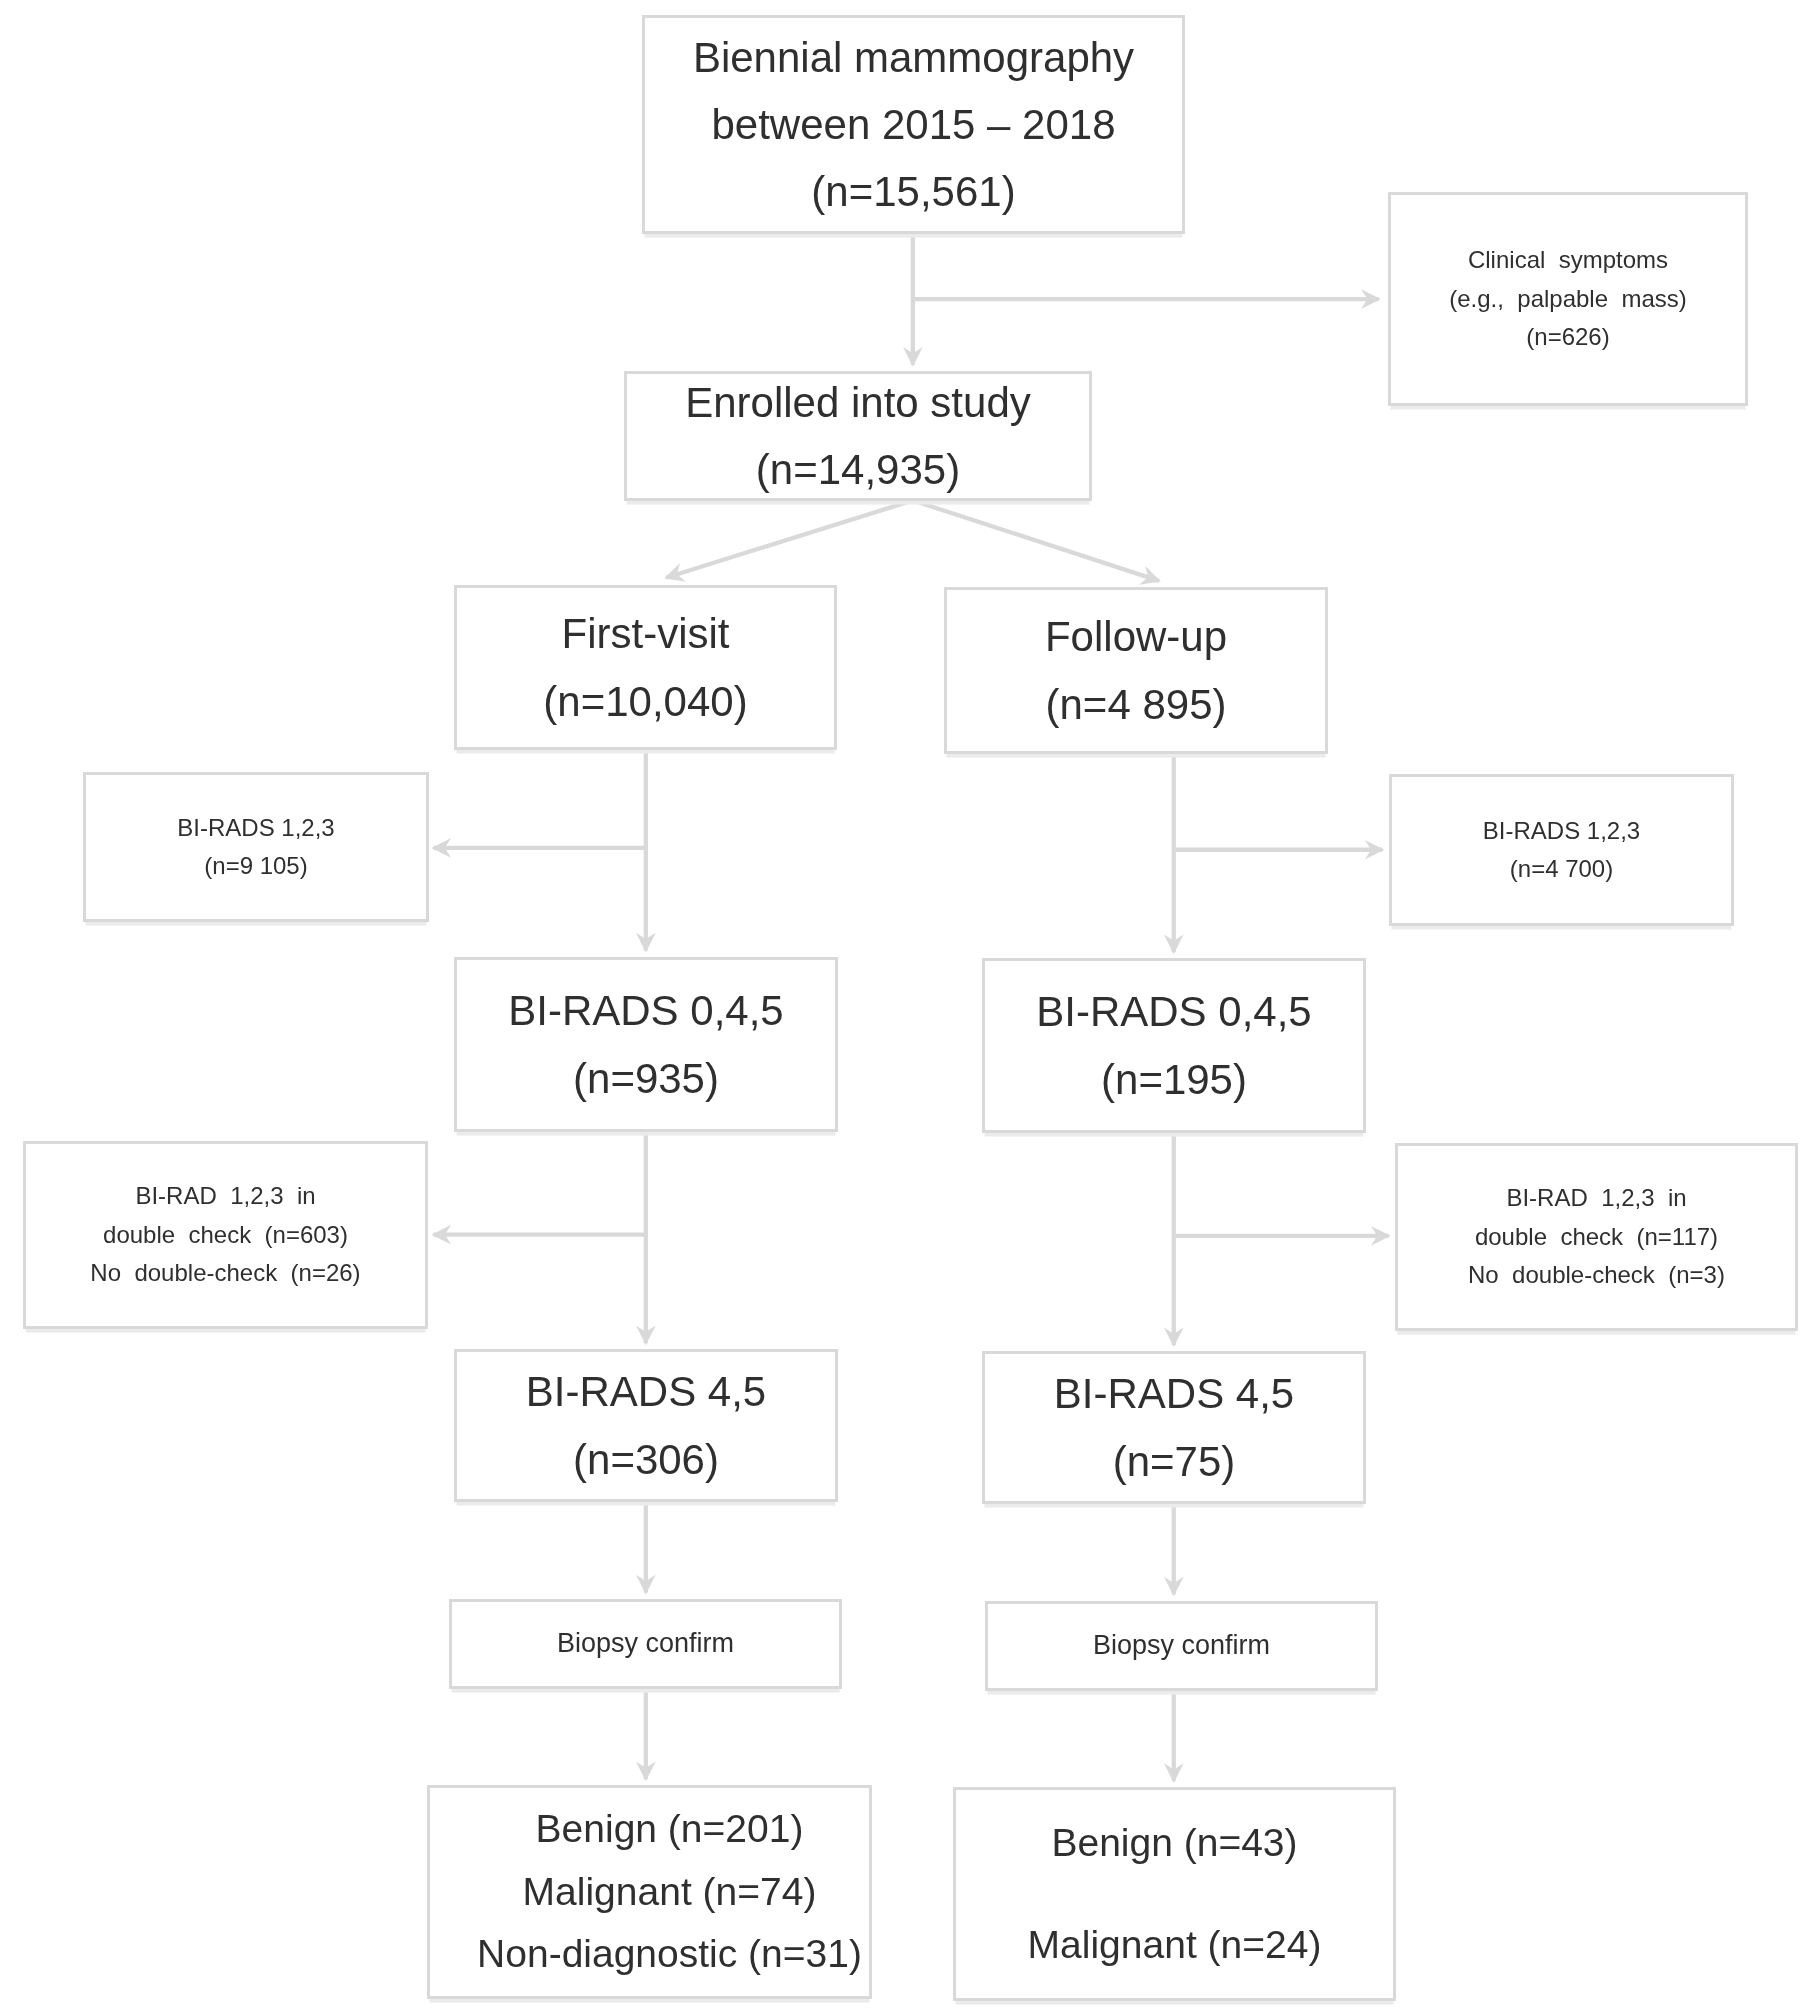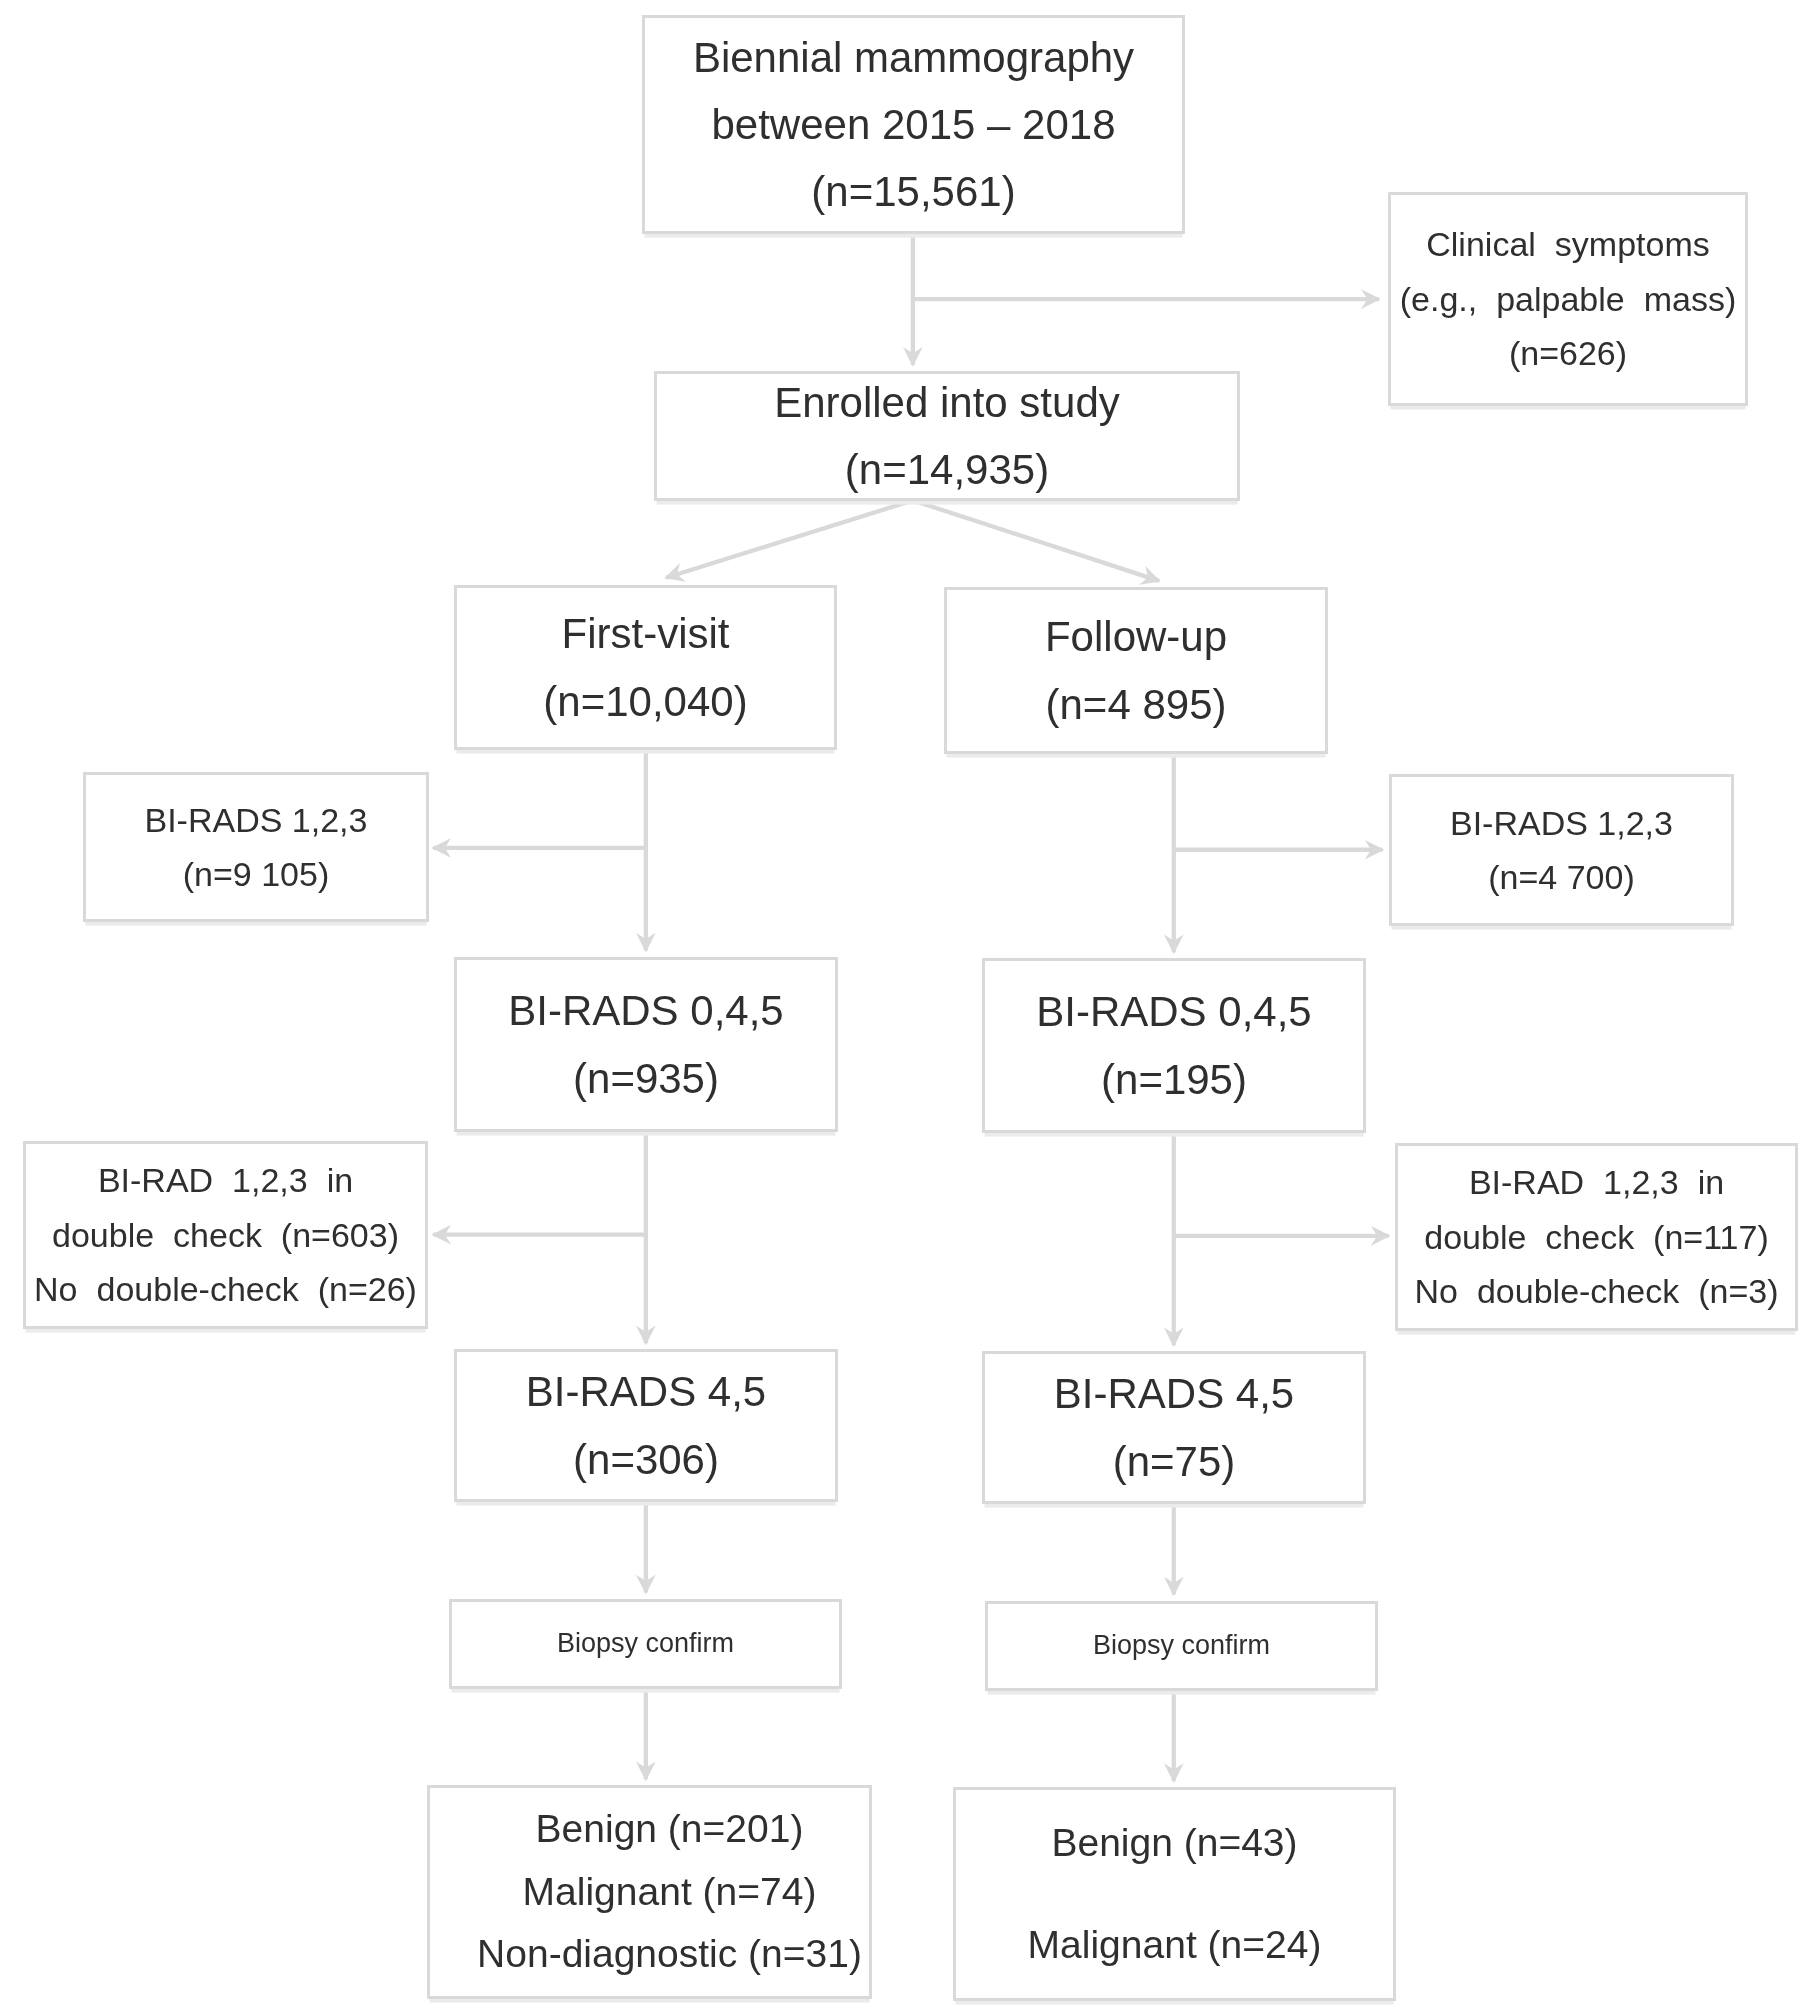--- a/index.html
+++ b/index.html
@@ -18,21 +18,21 @@
   .connector{stroke:var(--line);stroke-width:7;fill:none;marker-end:url(#arr);}
   .arrowhead{fill:var(--line);}
   .node{
     position:absolute;box-sizing:border-box;
     background:#fff;border:3.7px solid var(--line);
     box-shadow:0 6.1px 0 -2.5px #ebebeb;
     display:flex;flex-direction:column;justify-content:center;align-items:center;
     text-align:center;
   }
   .fs-main{font-size:42px;line-height:1.6;}
-  .fs-side{font-size:34px;line-height:1.6;}
+  .fs-side{font-size:24px;line-height:1.6;}
   .fs-biopsy{font-size:27px;line-height:1.4;}
   .fs-outcome{font-size:39px;line-height:1.6;}
   .ws{word-spacing:0.28em;}
   .ln{white-space:nowrap;}
 </style>
 </head>
 <body>
 
 <div id="diagram">
 
@@ -65,21 +65,21 @@
     <div class="ln">between 2015 – 2018</div>
     <div class="ln">(n=15,561)</div>
   </div>
 
   <div class="node fs-side ws" style="left:1388px;top:192px;width:360px;height:214px;">
     <div class="ln">Clinical symptoms</div>
     <div class="ln">(e.g., palpable mass)</div>
     <div class="ln">(n=626)</div>
   </div>
 
-  <div class="node fs-main" style="left:654px;top:371px;width:586px;height:130px;">
+  <div class="node fs-main" style="left:624px;top:371px;width:468px;height:130px;">
     <div class="ln">Enrolled into study</div>
     <div class="ln">(n=14,935)</div>
   </div>
 
   <div class="node fs-main" style="left:454px;top:585px;width:383px;height:165px;">
     <div class="ln">First-visit</div>
     <div class="ln">(n=10,040)</div>
   </div>
 
   <div class="node fs-main" style="left:944px;top:587px;width:384px;height:167px;">

